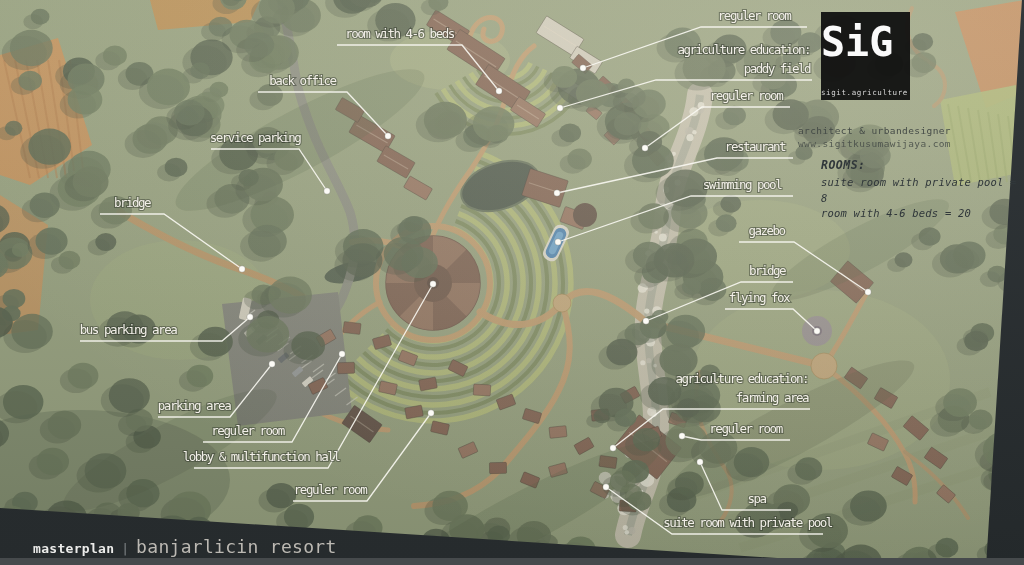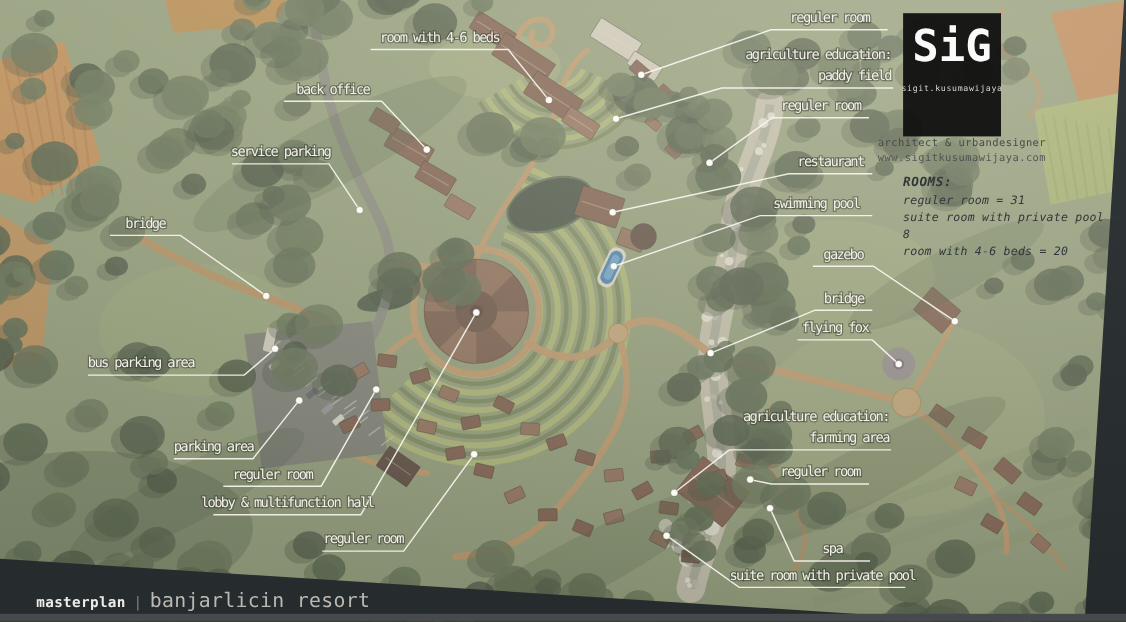--- a/index.html
+++ b/index.html
@@ -12,23 +12,23 @@
     clip-path:polygon(0% 89.9%,86.5% 100%,0% 100%);}
   .wedge-right{position:absolute;inset:0;pointer-events:none;
     background:linear-gradient(180deg,#32373a,#24292b);
     clip-path:polygon(99.8% 0%,100% 0%,100% 100%,96.3% 100%);}
   .bottom-strip{position:absolute;left:0;right:0;bottom:0;height:7px;background:#464a4c;}
   #labels-svg{position:absolute;inset:0;pointer-events:none;}
   .leader{fill:none;stroke:rgba(250,248,242,0.9);stroke-width:1.3px;}
   .dot{fill:#fcfbf6;stroke:rgba(30,35,25,0.25);stroke-width:0.8px;}
   .lbl{font-family:"DejaVu Sans Mono",monospace;font-size:12.5px;letter-spacing:-1.5px;
        fill:#f2efe8;paint-order:stroke;stroke:rgba(45,50,40,0.45);stroke-width:2.2px;}
-  .logo-card{position:absolute;left:821px;top:12px;width:89px;height:112px;
-    background:rgba(15,15,15,0.94);display:flex;flex-direction:column;align-items:center;
-    justify-content:flex-start;padding-top:10px;box-sizing:border-box;}
+  .logo-card{position:absolute;left:821px;top:12px;width:89px;height:88px;
+    background:rgba(15,15,15,0.94);display:flex;flex-direction:column;
+    justify-content:flex-start;padding-top:10px;box-sizing:border-box;gap:12px;}
   .logo-main{font-family:"DejaVu Sans Mono",monospace;font-weight:bold;font-size:40px;
     line-height:1;color:#fafafa;letter-spacing:0px;}
   .logo-sub{margin-top:14px;font-size:7.5px;letter-spacing:0.6px;color:#d8d8d8;}
   .credits{position:absolute;left:798px;top:124px;font-size:9.5px;line-height:13px;
     color:#454b47;letter-spacing:0.4px;}
   .credits .line2{opacity:0.85;}
   .rooms-legend{position:absolute;left:821px;top:158px;color:#30373a;font-style:italic;}
   .rooms-title{font-size:11.5px;font-weight:bold;letter-spacing:0.5px;margin-bottom:3px;}
   .rooms-item{font-size:10.5px;line-height:15.5px;letter-spacing:0.2px;}
   .footer-text{position:absolute;left:33px;top:536px;display:flex;align-items:baseline;
@@ -1021,31 +1021,30 @@
       </g>
       <g>
         <polyline points="823,534 672,534 606,487" class="leader"></polyline>
         <circle cx="606" cy="487" r="3.2" class="dot"></circle>
         <text x="747.5" y="527" text-anchor="middle" class="lbl">suite room with private pool</text>
       </g>
     </svg>
 
   <div class="logo-card">
     <div class="logo-main">SiG</div>
-    <div class="logo-sub">sigit.kusumawijaya</div>
+    <div class="logo-sub">sigit.agriculture</div>
   </div>
 
   <div class="credits">
     <div class="line1">architect &amp; urbandesigner</div>
     <div class="line2">www.sigitkusumawijaya.com</div>
   </div>
 
   <div class="rooms-legend">
     <div class="rooms-title">ROOMS:</div>
-    <div class="rooms-item">reguler room = 31</div>
     <div class="rooms-item">suite room with private pool = 8</div>
     <div class="rooms-item">room with 4-6 beds = 20</div>
   </div>
 
   <div class="footer-text">
     <span class="footer-title">masterplan</span>
     <span class="footer-sep">|</span>
     <span class="footer-sub">banjarlicin resort</span>
   </div>
 

